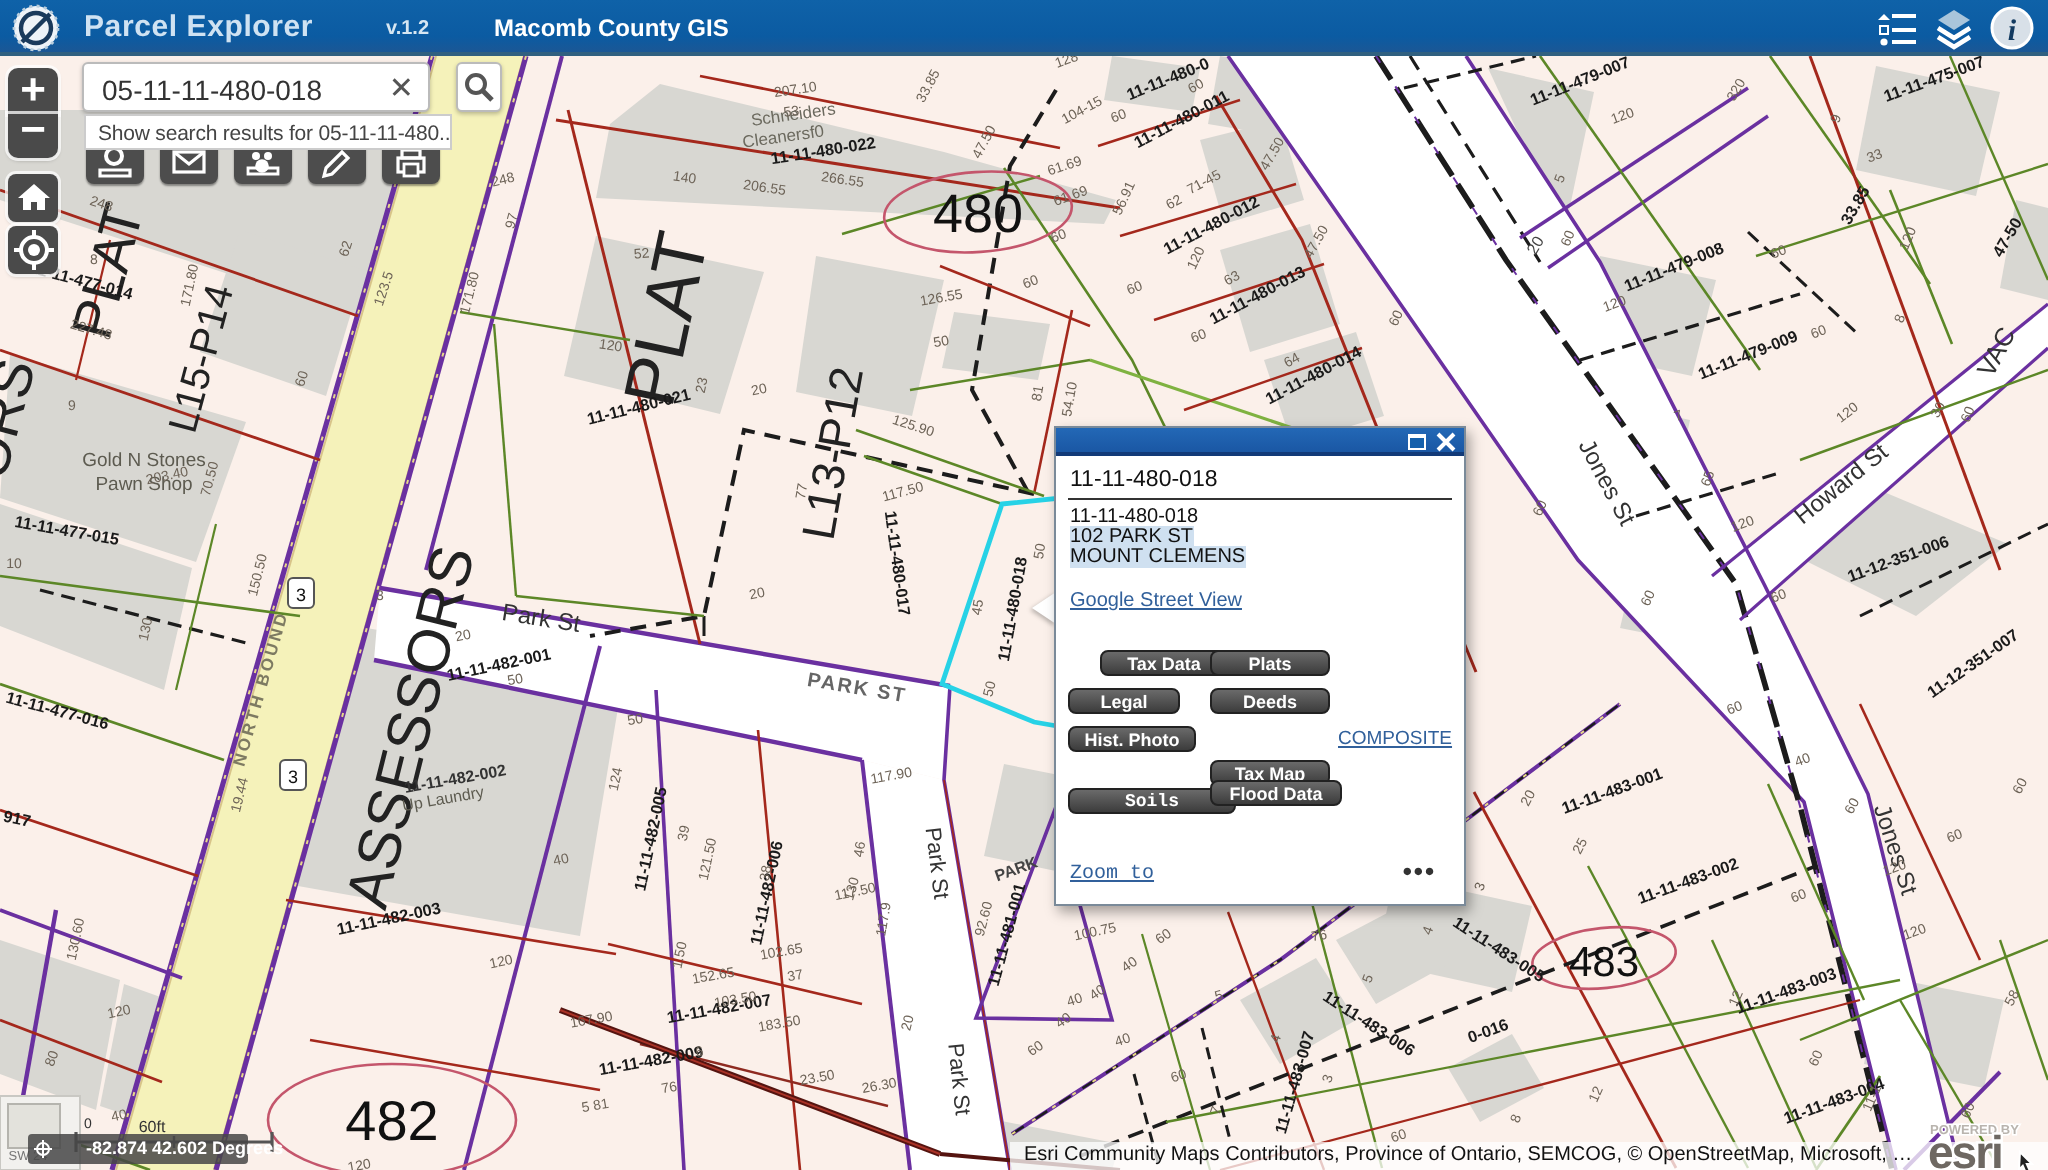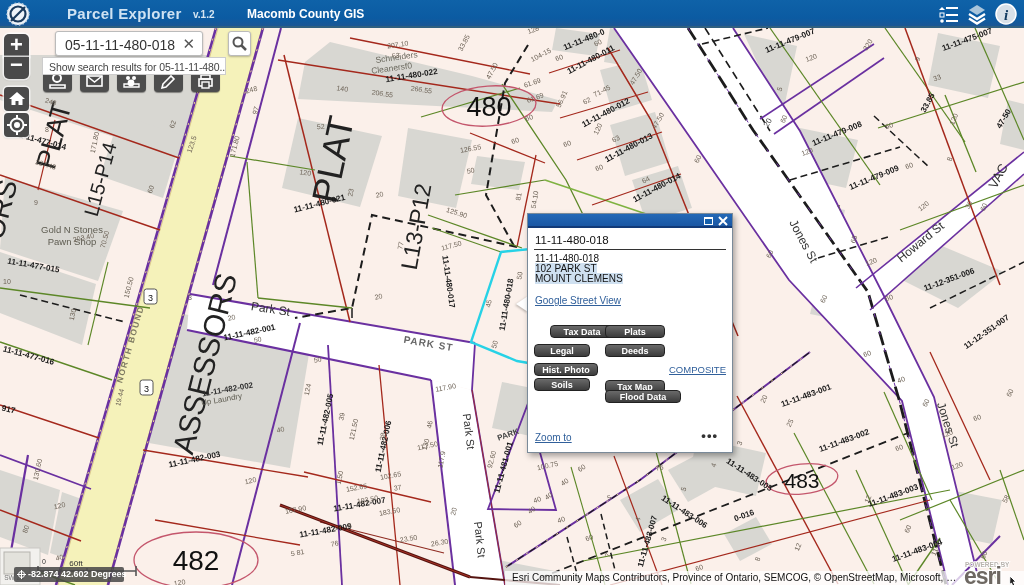--- a/index.html
+++ b/index.html
@@ -2,30 +2,30 @@
 <html><head>
 <meta charset="utf-8">
 <style>
 * { margin:0; padding:0; box-sizing:border-box; }
 html,body { width:1024px; height:585px; overflow:hidden; font-family:"Liberation Sans",sans-serif; }
 #stage { position:relative; width:1024px; height:585px; background:#fbf0ea; overflow:hidden; }
 #mapsvg { position:absolute; left:0; top:0; }
 
 #hdr { position:absolute; left:0; top:0; width:1024px; height:28px;
   background:linear-gradient(#0f62a8,#0b5ba2 70%,#1b5795); border-bottom:2px solid #306080; z-index:50; }
-#hdr .t1 { position:absolute; left:42px; top:5px; font-size:15px; font-weight:bold; color:#cfe2f2; letter-spacing:0.3px;margin-left:25px; }
+#hdr .t1 { position:absolute; left:42px; top:5px; font-size:15px; font-weight:bold; color:#cfe2f2; letter-spacing:0.3px; }
 #hdr .t2 { position:absolute; left:193px; top:9px; font-size:10px; font-weight:bold; color:#d6e6f2; }
 #hdr .t3 { position:absolute; left:247px; top:7px; font-size:12px; font-weight:bold; color:#fff; }
 .hicon { position:absolute; top:3px; width:22px; height:22px; }
 
 .sqbtn { position:absolute; left:4px; width:25px; background:#4a4a4a; border-radius:4px; color:#fff;
   text-align:center; z-index:40; box-shadow:0 0 0 1.5px rgba(255,255,255,.75), 0 1px 2px rgba(0,0,0,.35); }
 
-#searchbox { position:absolute; left:41px; top:31px; width:148px; height:25px; background:#fff;
-  border:1px solid #bbb; border-radius:3px; z-index:41; box-shadow:0 1px 2px rgba(0,0,0,.25);margin-left:14px; }
+#searchbox { position:absolute; left:41px; top:31px; width:174px; height:25px; background:#fff;
+  border:1px solid #bbb; border-radius:3px; z-index:41; box-shadow:0 1px 2px rgba(0,0,0,.25); }
 #searchbox .txt { position:absolute; left:9px; top:5px; font-size:14px; color:#333; }
 #searchbox .x { position:absolute; right:7px; top:3px; font-size:15px; color:#555; }
 #searchbtn { position:absolute; left:228px; top:31px; width:23px; height:25px; background:#fff;
   border:1px solid #bbb; border-radius:3px; z-index:41; box-shadow:0 1px 2px rgba(0,0,0,.25); }
 #results { position:absolute; left:42px; top:57px; width:184px; height:18px; background:#fff;
   border:1px solid #ccc; z-index:42; font-size:10.5px; color:#444; padding:3px 0 0 6px; white-space:nowrap; overflow:hidden; letter-spacing:-0.1px;}
 .tbtn { position:absolute; top:70px; width:29px; height:22px; background:#4d4d4d; border-radius:4px; z-index:40;
   color:#fff; box-shadow:0 1px 1px rgba(0,0,0,.4); }
 
 #popup { position:absolute; left:527px; top:213px; width:206px; height:240px; z-index:45;
@@ -529,31 +529,31 @@
     <span class="hl">MOUNT CLEMENS</span>
     <div style="margin-top:12px"><a href="#">Google Street View</a></div>
   </div>
   <div class="pbtn" style="left:6px; top:111px; width:64px;margin-left:16px;">Tax Data</div>
   <div class="pbtn" style="left:77px; top:111px; width:60px;">Plats</div>
   <div class="pbtn" style="left:6px; top:130px; width:56px;">Legal</div>
   <div class="pbtn" style="left:77px; top:130px; width:60px;">Deeds</div>
   <div class="pbtn" style="left:6px; top:149px; width:64px;text-align:center;">Hist. Photo</div>
   <div class="pbtn" style="left:77px; top:166px; width:60px;">Tax Map</div>
   <a href="#" style="position:absolute; left:141px; top:150px; font-size:9.5px; color:#31609b;">COMPOSITE</a>
-  <div class="pbtn" style="left:6px; top:164px; width:56px;">Soils</div>
-  <div class="pbtn" style="left:77px; top:176px; width:76px;">Flood Data</div>
-  <a href="#" style="position:absolute; left:7px; top:218px; font-size:10px; color:#31609b;">Zoom to</a>
+  <div class="pbtn" style="left:6px; top:180px; width:84px;font-family:Liberation Mono, monospace;">Soils</div>
+  <div class="pbtn" style="left:77px; top:176px; width:66px;">Flood Data</div>
+  <a href="#" style="position:absolute; left:7px; top:218px; font-size:10px; color:#31609b;font-family:Liberation Mono, monospace;">Zoom to</a>
   <div style="position:absolute; right:14px; top:214px; font-size:13px; font-weight:bold; color:#333; letter-spacing:1px;">•••</div>
 </div>
 
 <div id="coords"><svg style="position:absolute;left:3px;top:3px" width="9" height="9" viewBox="0 0 9 9">
         <circle cx="4.5" cy="4.5" r="3" fill="none" stroke="#fff" stroke-width="1"></circle>
         <line x1="4.5" y1="0" x2="4.5" y2="9" stroke="#fff" stroke-width="1"></line>
         <line x1="0" y1="4.5" x2="9" y2="4.5" stroke="#fff" stroke-width="1"></line>
-      </svg><span style="margin-left:14px">-82.874 42.602 Degrees</span></div>
+      </svg><span style="margin-left:29px">-82.874 42.602 Degrees</span></div>
 <div id="attr">Esri Community Maps Contributors, Province of Ontario, SEMCOG, © OpenStreetMap, Microsoft, …</div>
 <div id="esri">
   <svg width="56" height="30" viewBox="0 0 56 30">
     <text x="1" y="9" font-size="6.5" font-weight="bold" fill="#b9b4ae" stroke="#fff" stroke-width="1.6" paint-order="stroke" font-family="Liberation Sans">POWERED BY</text>
     <text x="0" y="26" font-size="23" font-weight="bold" fill="#6e6862" stroke="#fff" stroke-width="2.4" paint-order="stroke" letter-spacing="-1" font-family="Liberation Sans">esri</text>
     <path d="M46 18l6 6h-2.6l1.6 3.6-2 .9-1.6-3.6-1.9 1.9z" fill="#222" stroke="#fff" stroke-width="1"></path>
   </svg>
 </div>
 
 </div>

